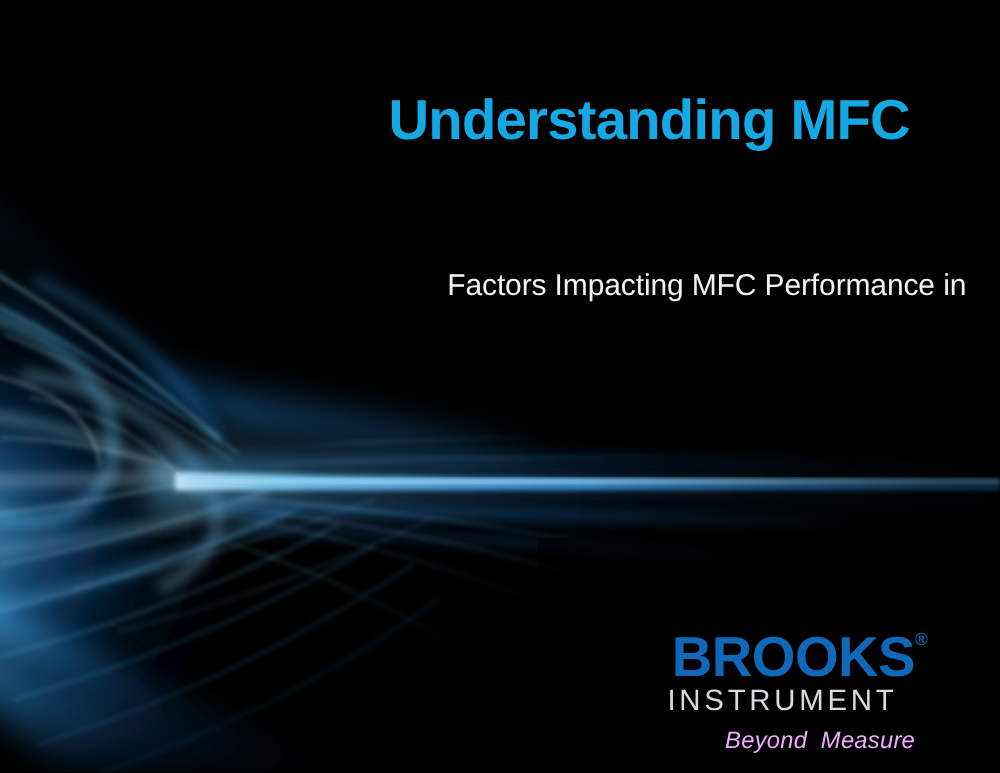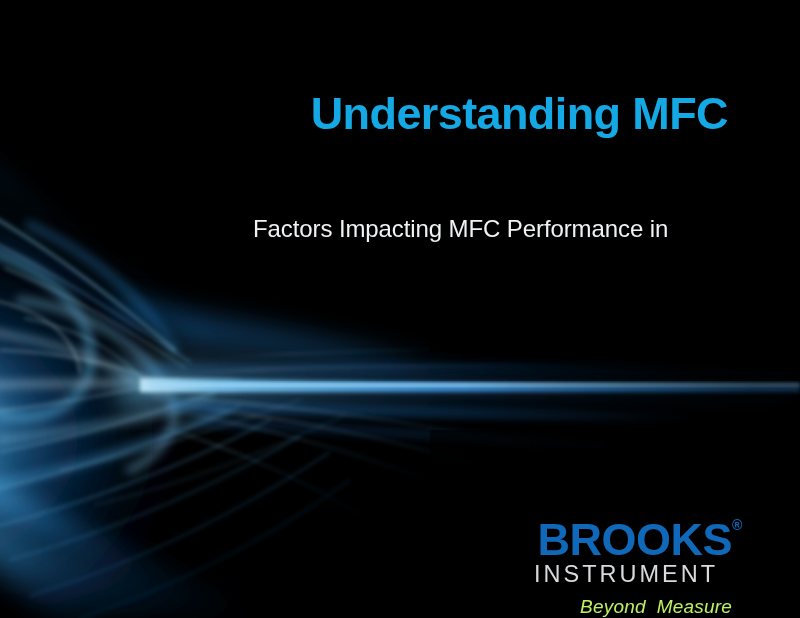--- a/index.html
+++ b/index.html
@@ -22,56 +22,56 @@
     inset: 0;
     width: 800px;
     height: 618px;
     pointer-events: none;
   }
   .artwork svg { display: block; width: 800px; height: 618px; }
 
   .title-block {
     position: absolute;
     left: 100px;
-    top: 88px;
+    top: 70px;
     width: 628px;
     text-align: right;
   }
   .title-line {
     display: block;
     color: #14a9e4;
     font-size: 45px;
     font-weight: bold;
     line-height: 52px;
     letter-spacing: -0.6px;
     white-space: nowrap;
   }
 
   .subtitle-block {
     position: absolute;
     left: 253px;
     top: 212px;
     width: 520px;
-    text-align: left;
+    text-align: right;
   }
   .subtitle-line {
     display: block;
     color: #f0f2f4;
     font-size: 24px;
     font-weight: normal;
     line-height: 33px;
     letter-spacing: -0.1px;
     white-space: nowrap;
   }
 
   
   .logo {
     position: absolute;
     left: 520px;
-    top: 520px;
+    top: 506px;
     width: 212px;
     text-align: right;
   }
   .logo-brooks {
     display: block;
     position: relative;
     color: #1068b8;
     font-size: 45px;
     font-weight: bold;
     line-height: 40px;
@@ -93,21 +93,21 @@
     font-weight: normal;
     line-height: 28px;
     letter-spacing: 3.0px;
     padding-right: 0px;
     white-space: nowrap;
     text-align: center;
   }
   .logo-tagline {
     display: block;
     margin-top: 8px;
-    color: #bef264;
+    color: #f0abfc;
     font-size: 19px;
     font-style: italic;
     line-height: 22px;
     letter-spacing: 0.2px;
     white-space: pre;
   }
 </style>
 </head>
 <body>
 

